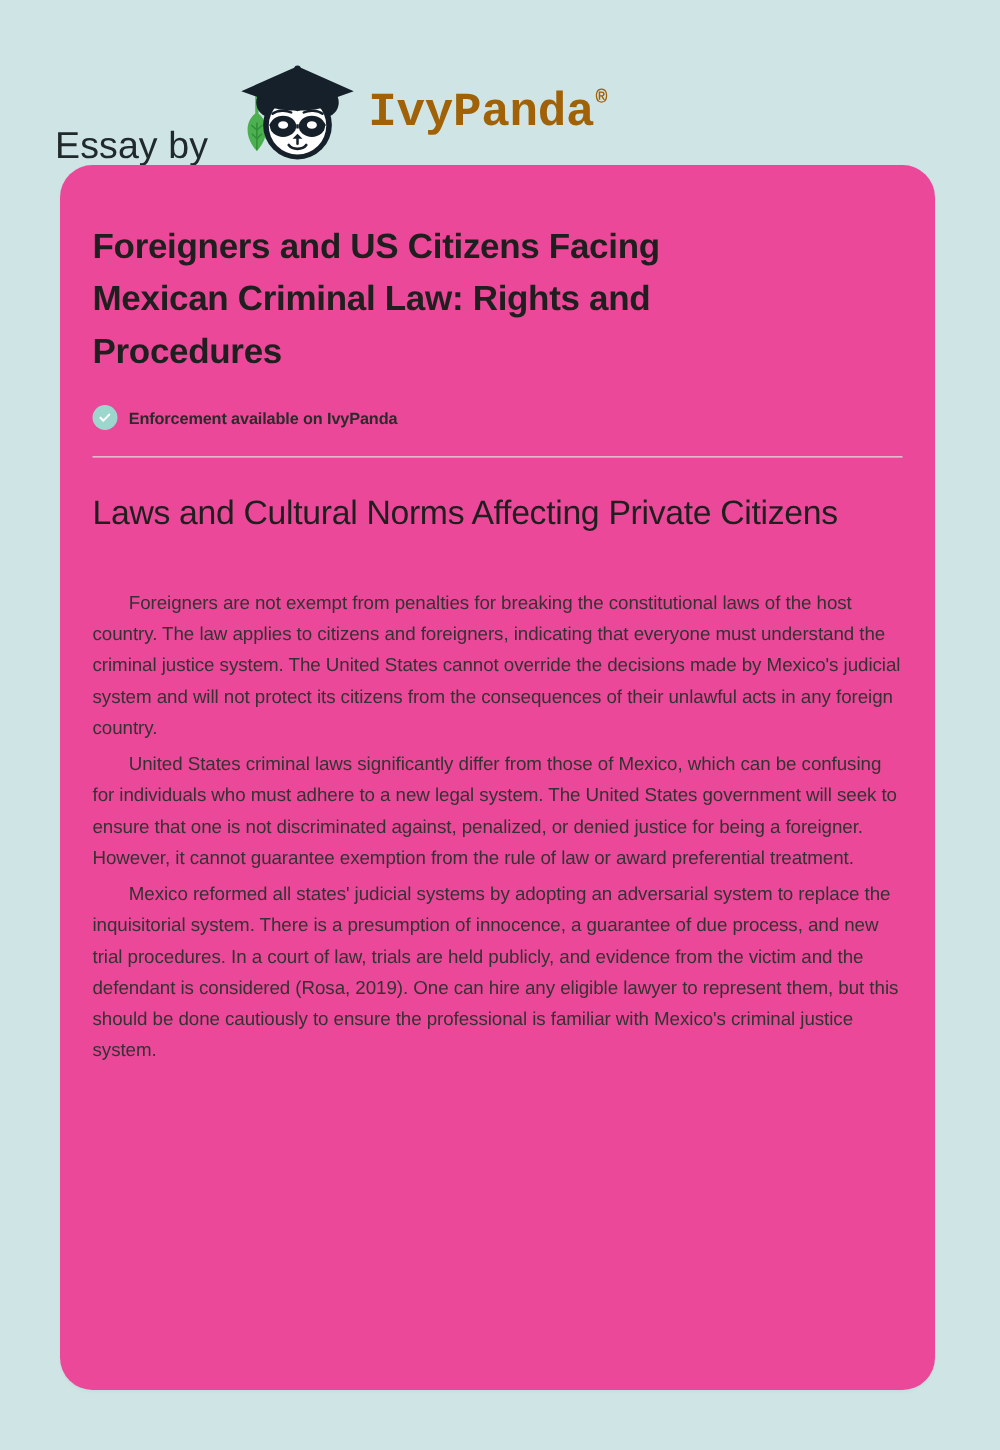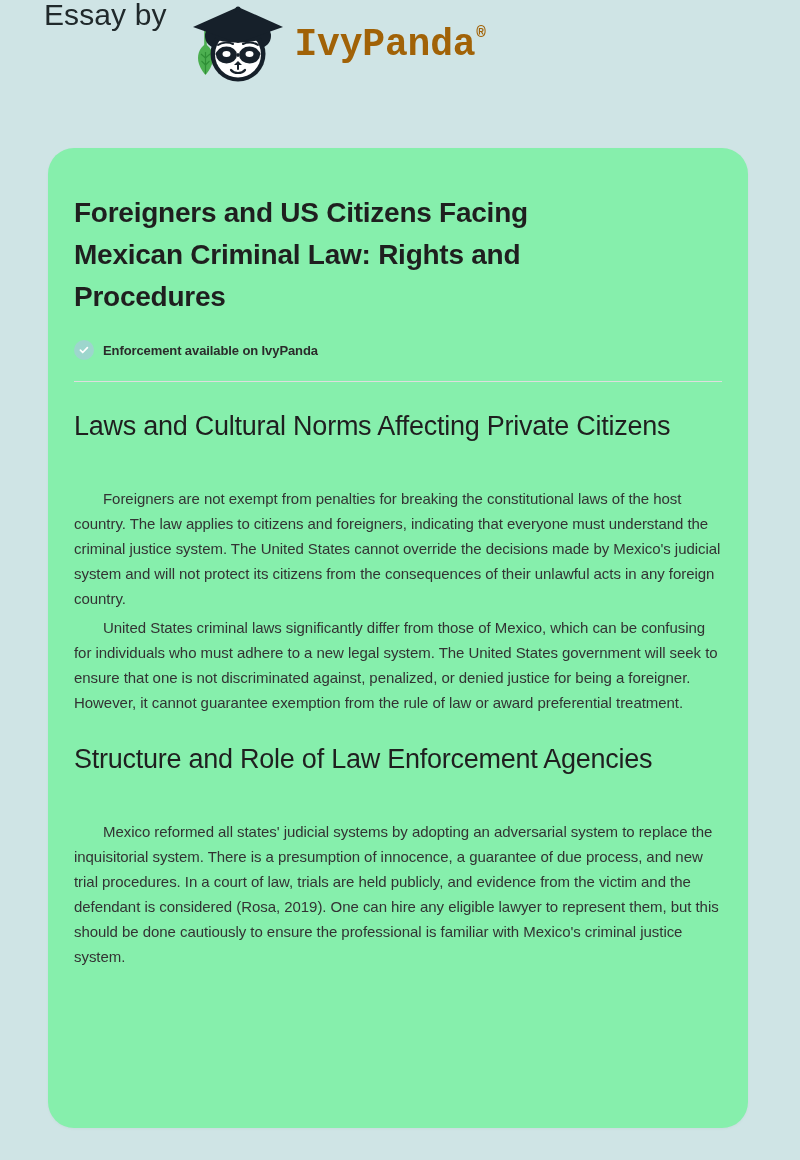--- a/index.html
+++ b/index.html
@@ -17,21 +17,21 @@
   }
 
   
   .site-header {
     position: absolute;
     left: 0;
     top: 0;
     width: 740px;
     height: 132px;
     display: flex;
-    align-items: flex-start;
+    align-items: flex-end;
     padding-left: 44px;
   }
 
   .essay-by {
     font-size: 30px;
     font-weight: 400;
     color: #20292b;
     letter-spacing: 0.1px;
     line-height: 1;
     margin-right: 16px;
@@ -65,24 +65,24 @@
     vertical-align: super;
     position: relative;
     top: -4px;
     left: 1px;
   }
 
   
   .essay-card {
     position: absolute;
     left: 48px;
-    top: 148px;
+    top: 132px;
     width: 700px;
     height: 980px;
-    background: #86efac;
+    background: #ec4899;
     border-radius: 26px;
     box-shadow: 0 1px 3px rgba(0,0,0,0.035);
     padding: 44px 26px 0 26px;
     overflow: hidden;
   }
 
   .card-inner {
     width: 648px;
   }
 
@@ -219,17 +219,16 @@
       </span>
       <span class="exclusive-text">Enforcement available on IvyPanda</span>
     </div>
 
     <div class="divider"></div>
 
     <h2 class="section-heading">Laws and Cultural Norms Affecting Private Citizens</h2>
     <p class="body-paragraph">Foreigners are not exempt from penalties for breaking the constitutional laws of the host country. The law applies to citizens and foreigners, indicating that everyone must understand the criminal justice system. The United States cannot override the decisions made by Mexico's judicial system and will not protect its citizens from the consequences of their unlawful acts in any foreign country.</p>
     <p class="body-paragraph">United States criminal laws significantly differ from those of Mexico, which can be confusing for individuals who must adhere to a new legal system. The United States government will seek to ensure that one is not discriminated against, penalized, or denied justice for being a foreigner. However, it cannot guarantee exemption from the rule of law or award preferential treatment.</p>
 
-    <h2 class="section-heading">Structure and Role of Law Enforcement Agencies</h2>
     <p class="body-paragraph">Mexico reformed all states' judicial systems by adopting an adversarial system to replace the inquisitorial system. There is a presumption of innocence, a guarantee of due process, and new trial procedures. In a court of law, trials are held publicly, and evidence from the victim and the defendant is considered (Rosa, 2019). One can hire any eligible lawyer to represent them, but this should be done cautiously to ensure the professional is familiar with Mexico's criminal justice system.</p>
 
   </div>
 </main>
 
 </body></html>

